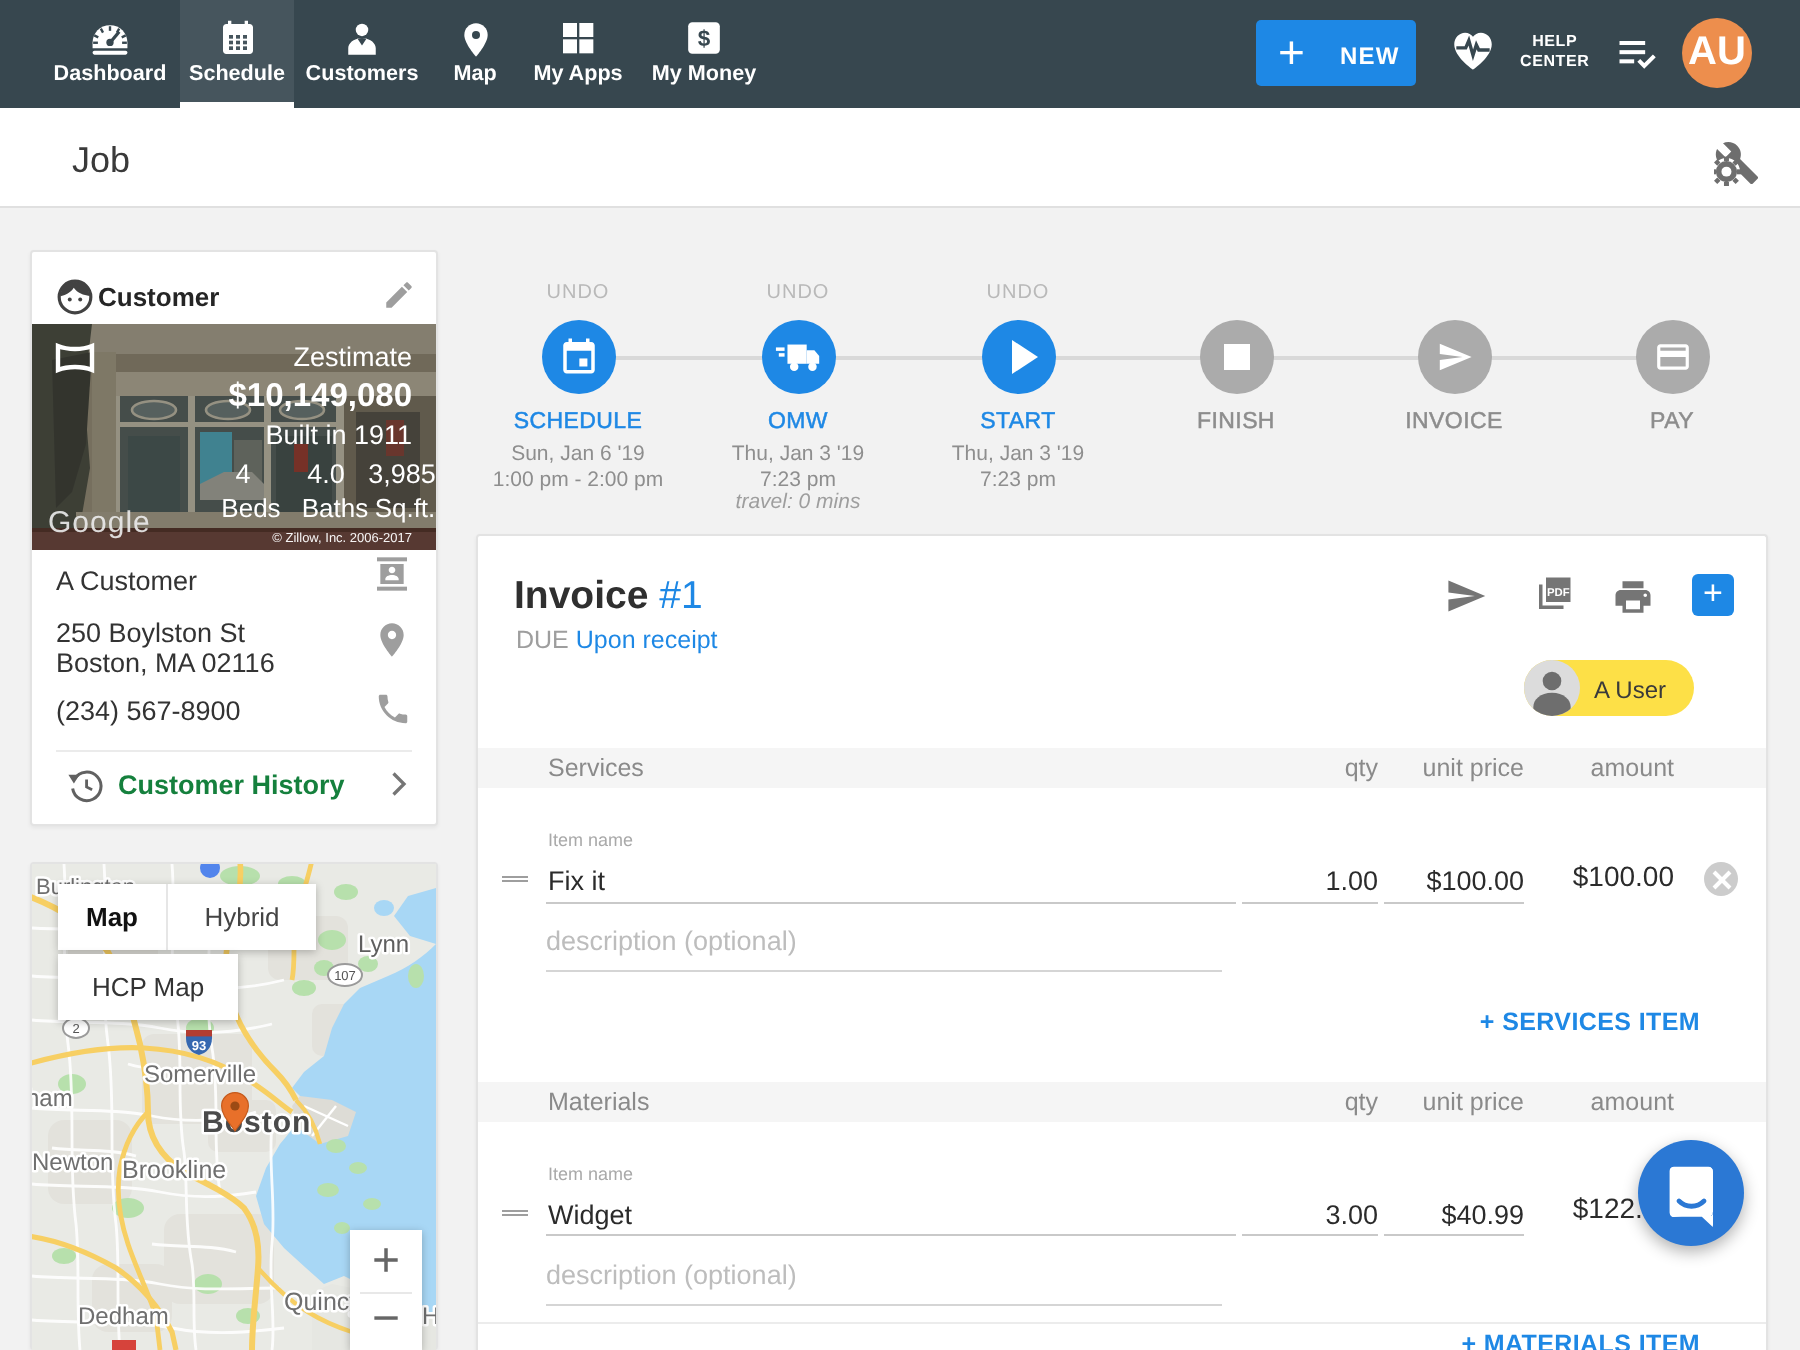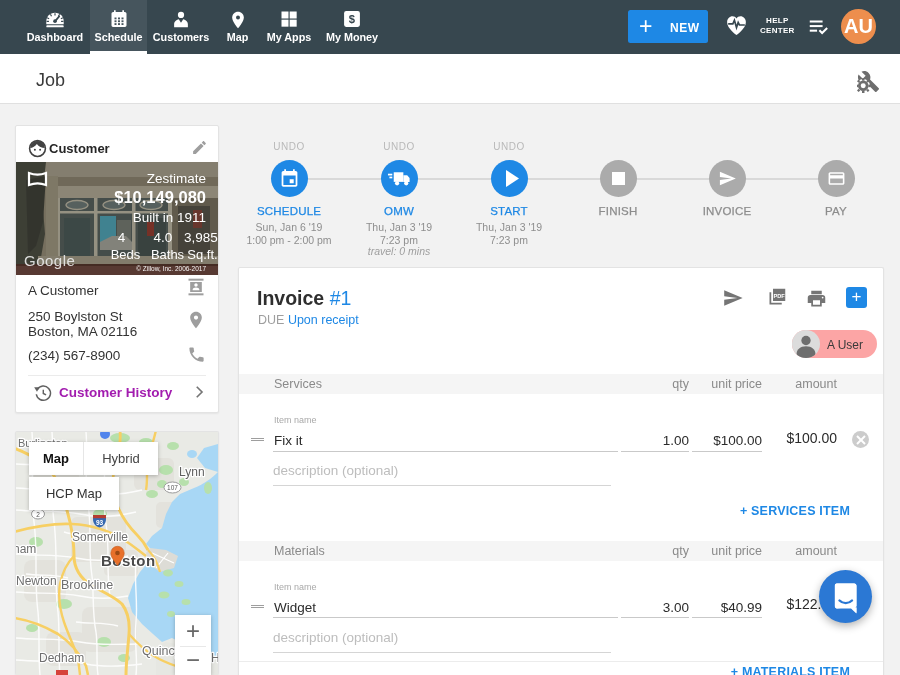--- a/index.html
+++ b/index.html
@@ -247,21 +247,21 @@
     <div class="crow" style="top:222px;">(234) 567-8900</div>
     <span class="cico" style="top:219px;"><svg width="19" height="19" viewBox="0 0 24 24">
           <path fill="#9e9e9e" d="M6.62 10.79c1.44 2.83 3.76 5.14 6.59 6.59l2.2-2.2c.27-.27.67-.36 1.02-.24 1.12.37 2.33.57 3.57.57.55 0 1 .45 1 1V20c0 .55-.45 1-1 1-9.39 0-17-7.61-17-17 0-.55.45-1 1-1h3.5c.55 0 1 .45 1 1 0 1.25.2 2.45.57 3.57.11.35.03.74-.25 1.02l-2.2 2.2z"></path>
         </svg></span>
     <div class="abs" style="left:12px;right:12px;top:249px;height:1px;background:#ebebeb;"></div>
     <span class="abs" style="left:17px;top:257px;"><svg width="19" height="19" viewBox="0 0 24 24">
           <path fill="none" stroke="#616161" stroke-width="1.9" d="M5.4 8.2 A 9 9 0 1 1 4.2 14.2"></path>
           <polygon fill="#616161" points="1.5,5.5 8.5,5.5 5,11"></polygon>
           <path fill="none" stroke="#616161" stroke-width="1.8" d="M13 8.5 L13 13.2 L16.5 15"></path>
         </svg></span>
-    <div class="crow" style="left:43px;top:259px;color:#a21caf;font-weight:bold;">Customer History</div>
+    <div class="crow" style="left:43px;top:259px;color:#15803d;font-weight:bold;">Customer History</div>
     <span class="abs" style="right:10px;top:257px;"><svg width="18" height="18" viewBox="0 0 24 24">
           <path fill="none" stroke="#757575" stroke-width="2.2" d="M9 5 L16 12 L9 19"></path>
         </svg></span>
   </div>
 
   <div class="card" id="mapcard">
     <svg class="abs" style="left:0;top:0;" width="202" height="243" viewBox="0 0 202 243">
       <rect width="202" height="243" fill="#e9eae5"></rect>
       <g fill="#e3e2dc">
         <rect x="55" y="85" width="55" height="45" rx="6"></rect>
@@ -442,21 +442,21 @@
           <path fill="#757575" d="M4 6 L6 6 L6 18 L18 18 L18 20 L4 20 Z"></path>
           <text x="15" y="12.5" font-size="6.5" font-weight="bold" fill="#fff" text-anchor="middle" font-family="Liberation Sans">PDF</text>
         </svg></span>
     <span class="abs" style="left:567px;top:20px;"><svg width="21" height="21" viewBox="0 0 24 24">
           <path fill="#757575" d="M19 8H5c-1.66 0-3 1.34-3 3v6h4v4h12v-4h4v-6c0-1.66-1.34-3-3-3zm-3 11H8v-5h8v5zm3-7c-.55 0-1-.45-1-1s.45-1 1-1 1 .45 1 1-.45 1-1 1zm-1-9H6v4h12V3z"></path>
         </svg></span>
     <div class="abs" style="left:607px;top:19px;width:21px;height:21px;background:#1e88e5;border-radius:3px;">
         <div style="position:absolute;left:0;top:-1px;width:21px;text-align:center;color:#fff;font-size:17px;line-height:22px;">+</div>
       </div>
 
-    <div class="abs" style="left:553px;top:62px;width:85px;height:28px;background:#fca5a5;border-radius:14px;text-align:center;">
+    <div class="abs" style="left:523px;top:62px;width:85px;height:28px;background:#fde047;border-radius:14px;text-align:center;">
       <div style="position:absolute;left:0;top:0;width:28px;height:28px;border-radius:50%;background:#dcdcdc;overflow:hidden;"><svg width="28" height="28" viewBox="0 0 24 24">
             <circle cx="12" cy="9" r="4" fill="#6e6e6e"></circle>
             <path d="M12 14 C7 14 4 17 4 20 L4 24 L20 24 L20 20 C20 17 17 14 12 14 Z" fill="#6e6e6e"></path>
           </svg></div>
       <div style="position:absolute;left:35px;top:7.5px;font-size:12px;color:#3a3a3a;">A User</div>
     </div>
 
     <div class="band" style="top:106px;">
       <span class="s" style="left:35px;">Services</span>
       <span class="s" style="right:194px;">qty</span>

